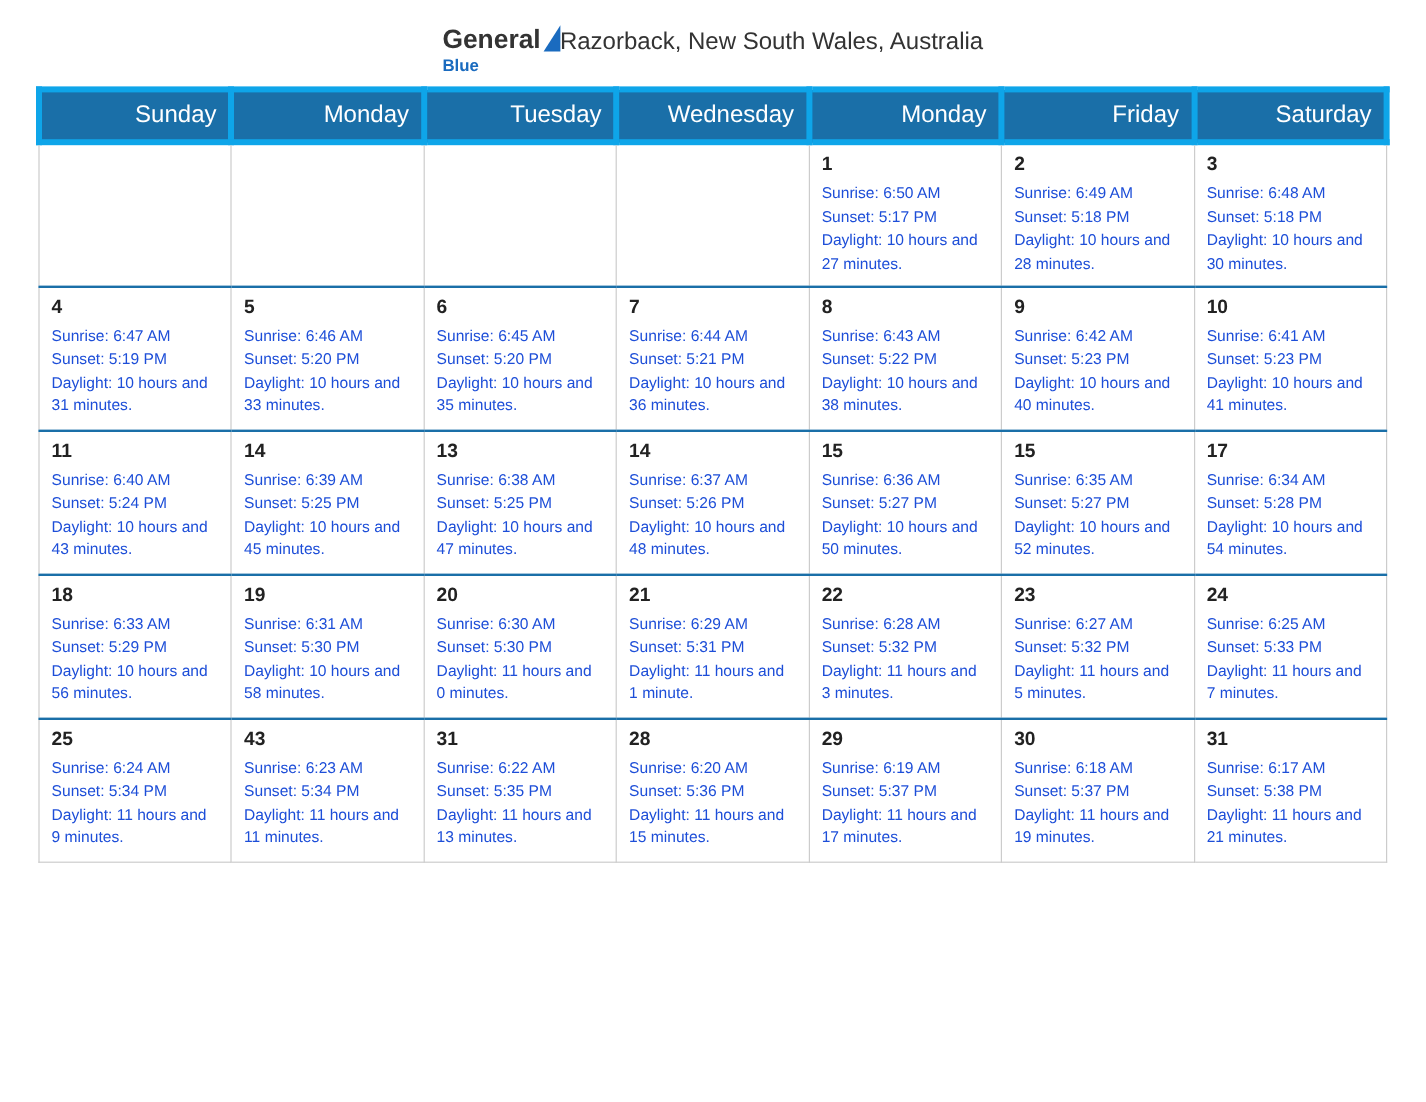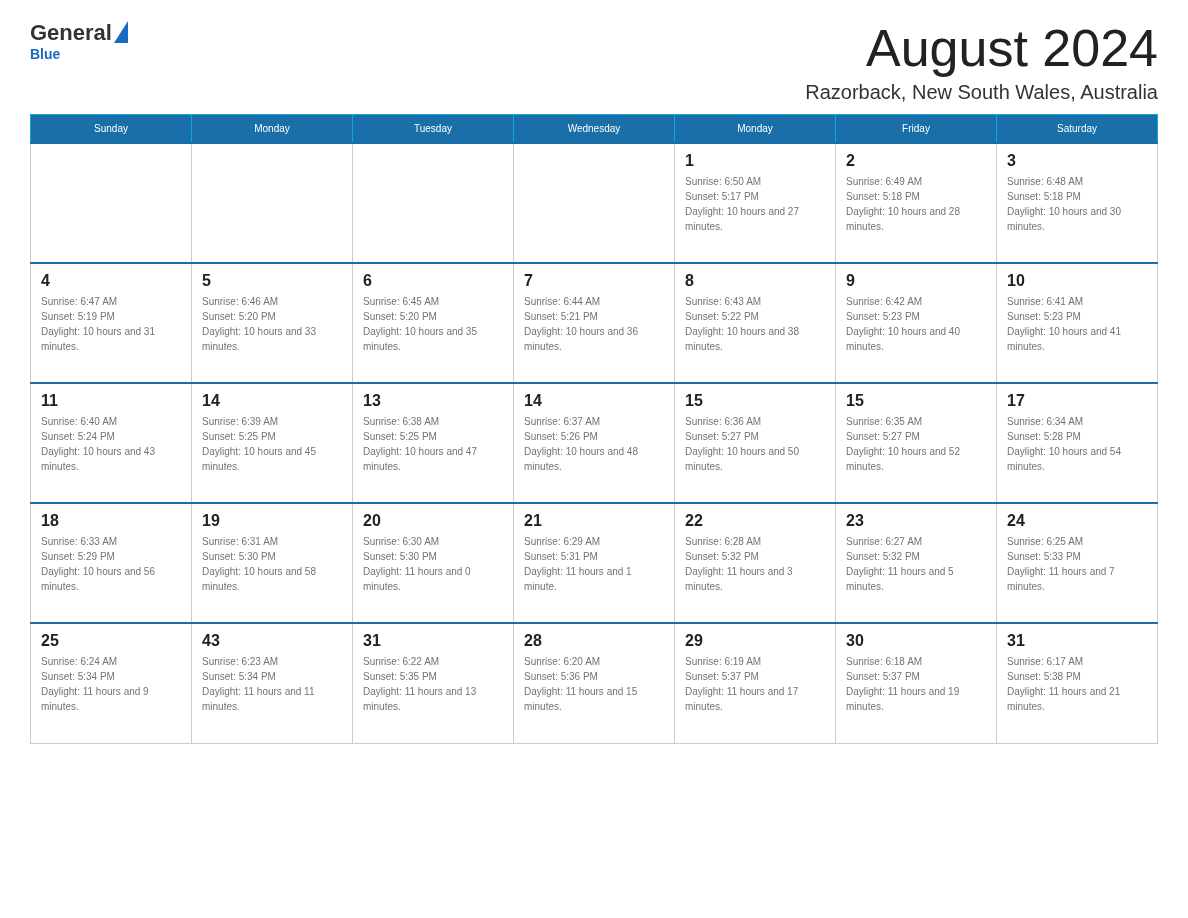--- a/index.html
+++ b/index.html
@@ -5,21 +5,21 @@
     * { box-sizing: border-box; margin: 0; padding: 0; }
     body {
       font-family: Arial, sans-serif;
       background: #fff;
       padding: 20px 30px;
       width: 1188px;
       min-height: 918px;
     }
     .header {
       display: flex;
-      justify-content: space-between;
+      justify-content: center;
       align-items: flex-start;
       margin-bottom: 10px;
     }
     .logo-text-general {
       font-size: 22px;
       font-weight: bold;
       color: #333;
     }
     .logo-text-blue {
       font-size: 14px;
@@ -51,46 +51,46 @@
     }
     .calendar {
       width: 100%;
       border-collapse: collapse;
       margin-top: 8px;
     }
     .calendar th {
       background-color: #1a6fa8;
       color: #fff;
       padding: 8px 10px;
-      font-size: 10px;
+      font-size: 20px;
       font-weight: normal;
-      text-align: center;
-      border: 1px solid #0ea5e9;
+      text-align: right;
+      border: 5px solid #0ea5e9;
     }
     .calendar td {
       vertical-align: top;
       padding: 8px 10px;
       border: 1px solid #ccc;
       border-top: 2px solid #1a6fa8;
       font-size: 13px;
       color: #333;
       width: calc(100% / 7);
       min-height: 110px;
       height: 120px;
     }
     .day-number {
       font-size: 16px;
       font-weight: bold;
       color: #222;
       margin-bottom: 4px;
     }
     .day-info {
-      font-size: 10px;
+      font-size: 13px;
       line-height: 1.5;
-      color: #737373;
+      color: #1d4ed8;
     }
     .empty-cell {
       background: #fff;
     }
     .logo-wrapper {
       display: flex;
       flex-direction: column;
     }
     .logo-row {
       display: flex;
@@ -102,21 +102,20 @@
 
 <div class="header">
   <div class="logo-wrapper">
     <div class="logo-row">
       <span class="logo-text-general">General</span>
       <div class="logo-triangle"></div>
     </div>
     <span class="logo-text-blue">Blue</span>
   </div>
   <div class="title-section">
-    <div class="month-title">August 2024</div>
     <div class="location">Razorback, New South Wales, Australia</div>
   </div>
 </div>
 
 <table class="calendar">
   <thead>
     <tr>
     <th>Sunday</th>
         <th>Monday</th>
         <th>Tuesday</th>

